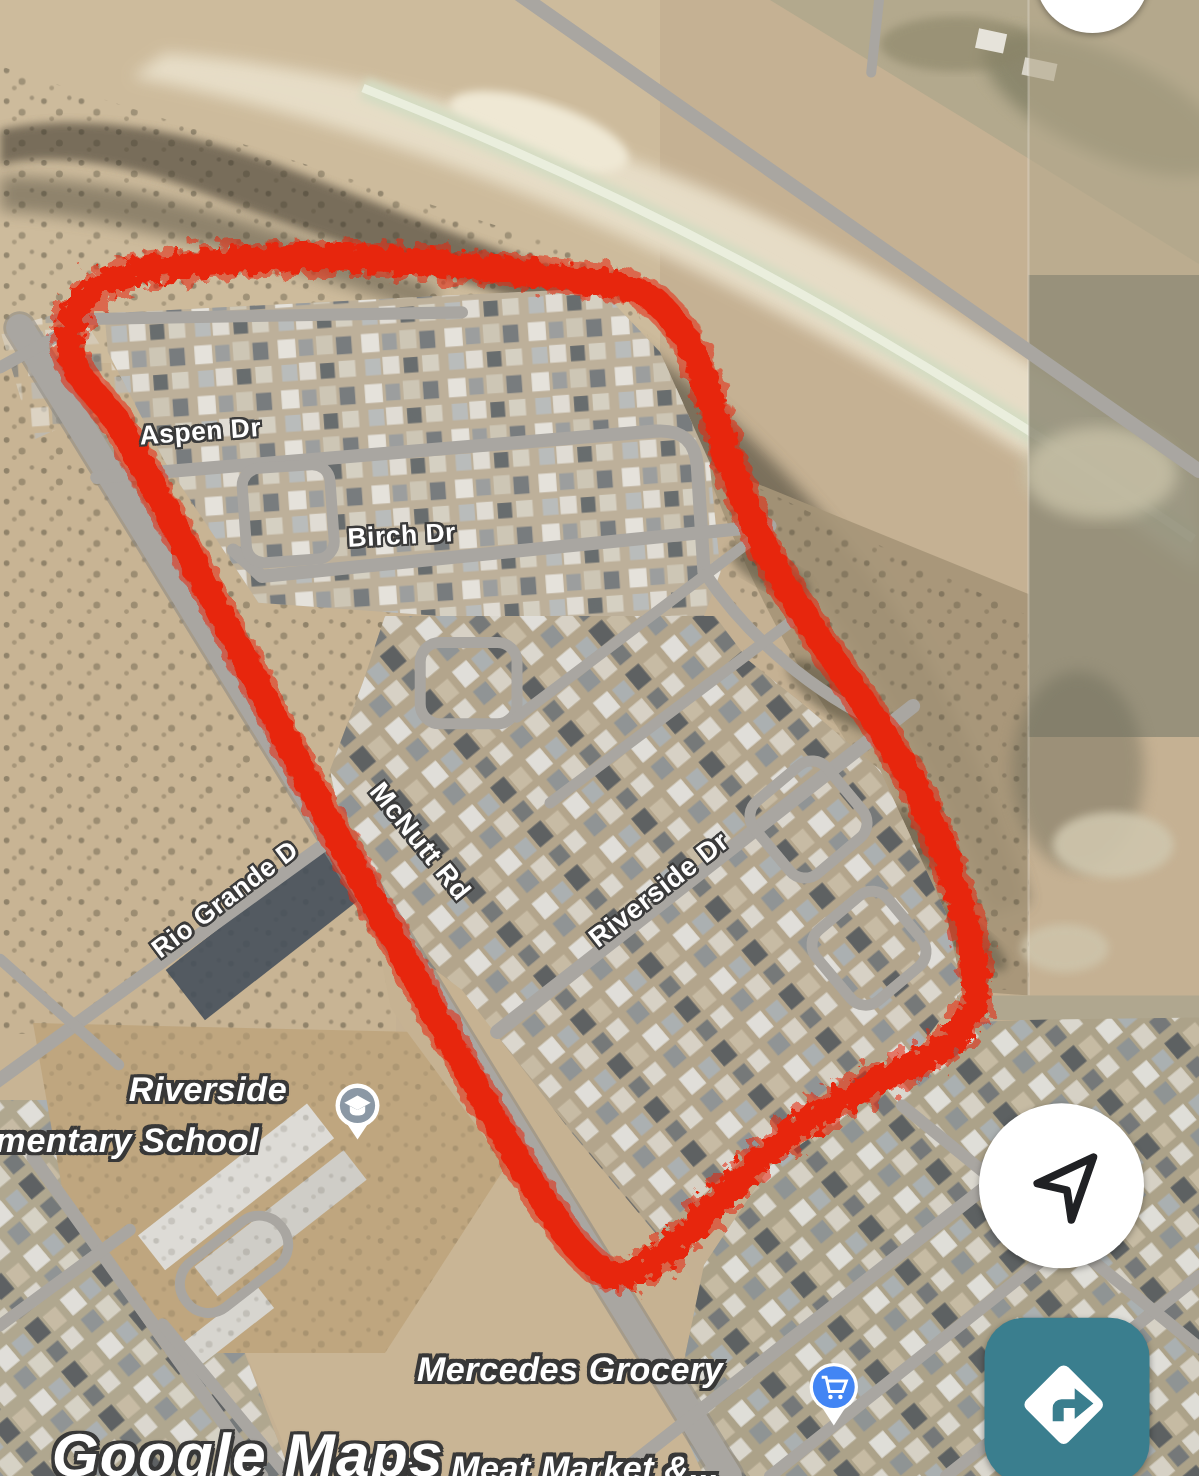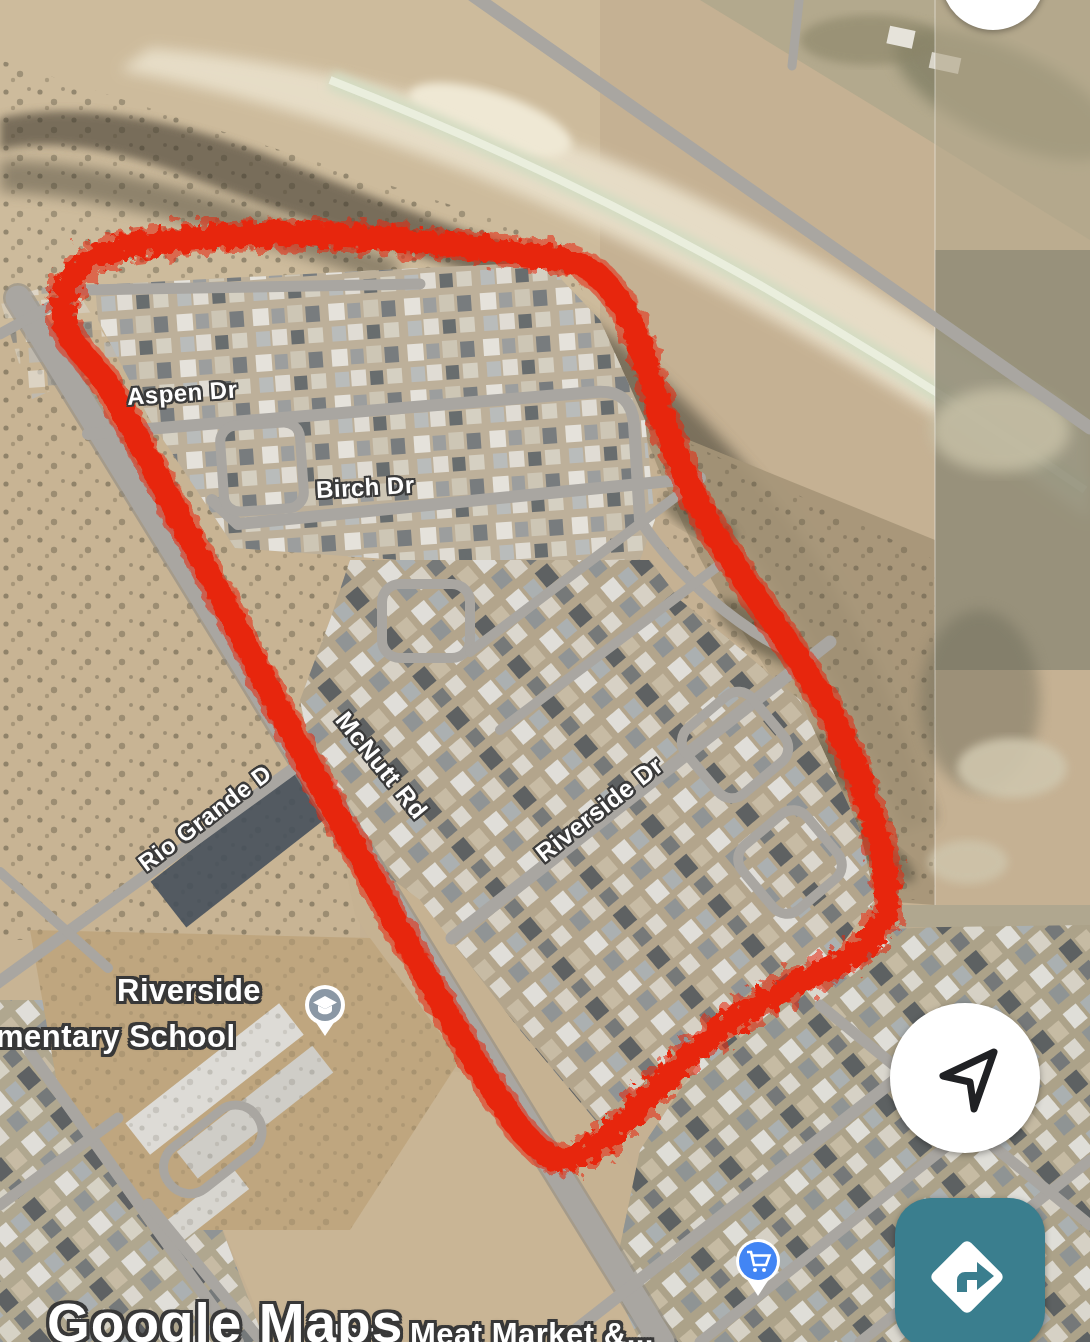--- a/index.html
+++ b/index.html
@@ -6,21 +6,21 @@
   .stage{
     position:relative;width:1090px;height:1342px;overflow:hidden;
     font-family:"Liberation Sans",sans-serif;background:#c5b193;
   }
   .stage svg.terrain{position:absolute;left:0;top:0;}
   .lbl{
     position:absolute;white-space:nowrap;font-weight:bold;color:#fff;
     transform-origin:0 50%;letter-spacing:.5px;
   }
   .o2{text-shadow:-2px -2px 0 #3b3b3b,0 -2px 0 #3b3b3b,2px -2px 0 #3b3b3b,-2px 0 0 #3b3b3b,2px 0 0 #3b3b3b,-2px 2px 0 #3b3b3b,0 2px 0 #3b3b3b,2px 2px 0 #3b3b3b;}
-  .o3{text-shadow:-3px -3px 0 #383838,0 -3px 0 #383838,3px -3px 0 #383838,-3px 0 0 #383838,3px 0 0 #383838,-3px 3px 0 #383838,0 3px 0 #383838,3px 3px 0 #383838,0 0 5px rgba(0,0,0,.45);}
+  .o3{text-shadow:-3px -3px 0 #383838,0 -3px 0 #383838,3px -3px 0 #383838,-3px 0 0 #383838,3px 0 0 #383838,-3px 3px 0 #383838,0 3px 0 #383838,3px 3px 0 #383838,0 0 5px rgba(0,0,0,.45);font-style:italic;}
   .pin{position:absolute;}
   .circle-btn{
     position:absolute;background:#fff;border-radius:50%;
     box-shadow:0 2px 6px rgba(0,0,0,.35);
   }
   .dir-btn{
     position:absolute;left:895px;top:1198px;width:150px;height:150px;
     border-radius:36px;box-shadow:0 2px 6px rgba(0,0,0,.35);
     display:flex;align-items:flex-start;justify-content:center;
   }
@@ -219,20 +219,21 @@
   <svg class="pin" style="left:303px;top:984px;" width="44" height="56" viewBox="0 0 44 56">
     <polygon points="10,34 34,34 22,52" fill="#ffffff"></polygon>
     <circle cx="22" cy="21" r="20" fill="#ffffff"></circle>
     <circle cx="22" cy="21" r="16" fill="#8b98a5"></circle>
     <g>
       <polygon points="22,12 34,18.5 22,25 10,18.5" fill="#ffffff"></polygon>
       <path d="M15,21.5 v4.5 c0,2.6 3.1,4.2 7,4.2 s7,-1.6 7,-4.2 v-4.5 l-7,3.6 z" fill="#ffffff"></path>
     </g>
   </svg>
 
+  <div class="lbl o3" style="left:379px;top:1227px;font-size:31px;">Mercedes Grocery</div>
   <div class="lbl o3" style="left:310px;top:1273px;font-size:31px;margin-top:44px;">Store, Meat Market &amp;...</div>
   <svg class="pin" style="left:734px;top:1238px;" width="48" height="62" viewBox="0 0 48 62">
     <polygon points="11,38 37,38 24,58" fill="#ffffff"></polygon>
     <circle cx="24" cy="23" r="22" fill="#ffffff"></circle>
     <circle cx="24" cy="23" r="19" fill="#4285f4"></circle>
     <g stroke="#ffffff" stroke-width="2.6" fill="none">
       <path d="M13,14 h4 l3,13 h12 l3.5,-9.5 H18"></path>
       <circle cx="21" cy="32" r="2" fill="#ffffff" stroke="none"></circle>
       <circle cx="30" cy="32" r="2" fill="#ffffff" stroke="none"></circle>
     </g>

